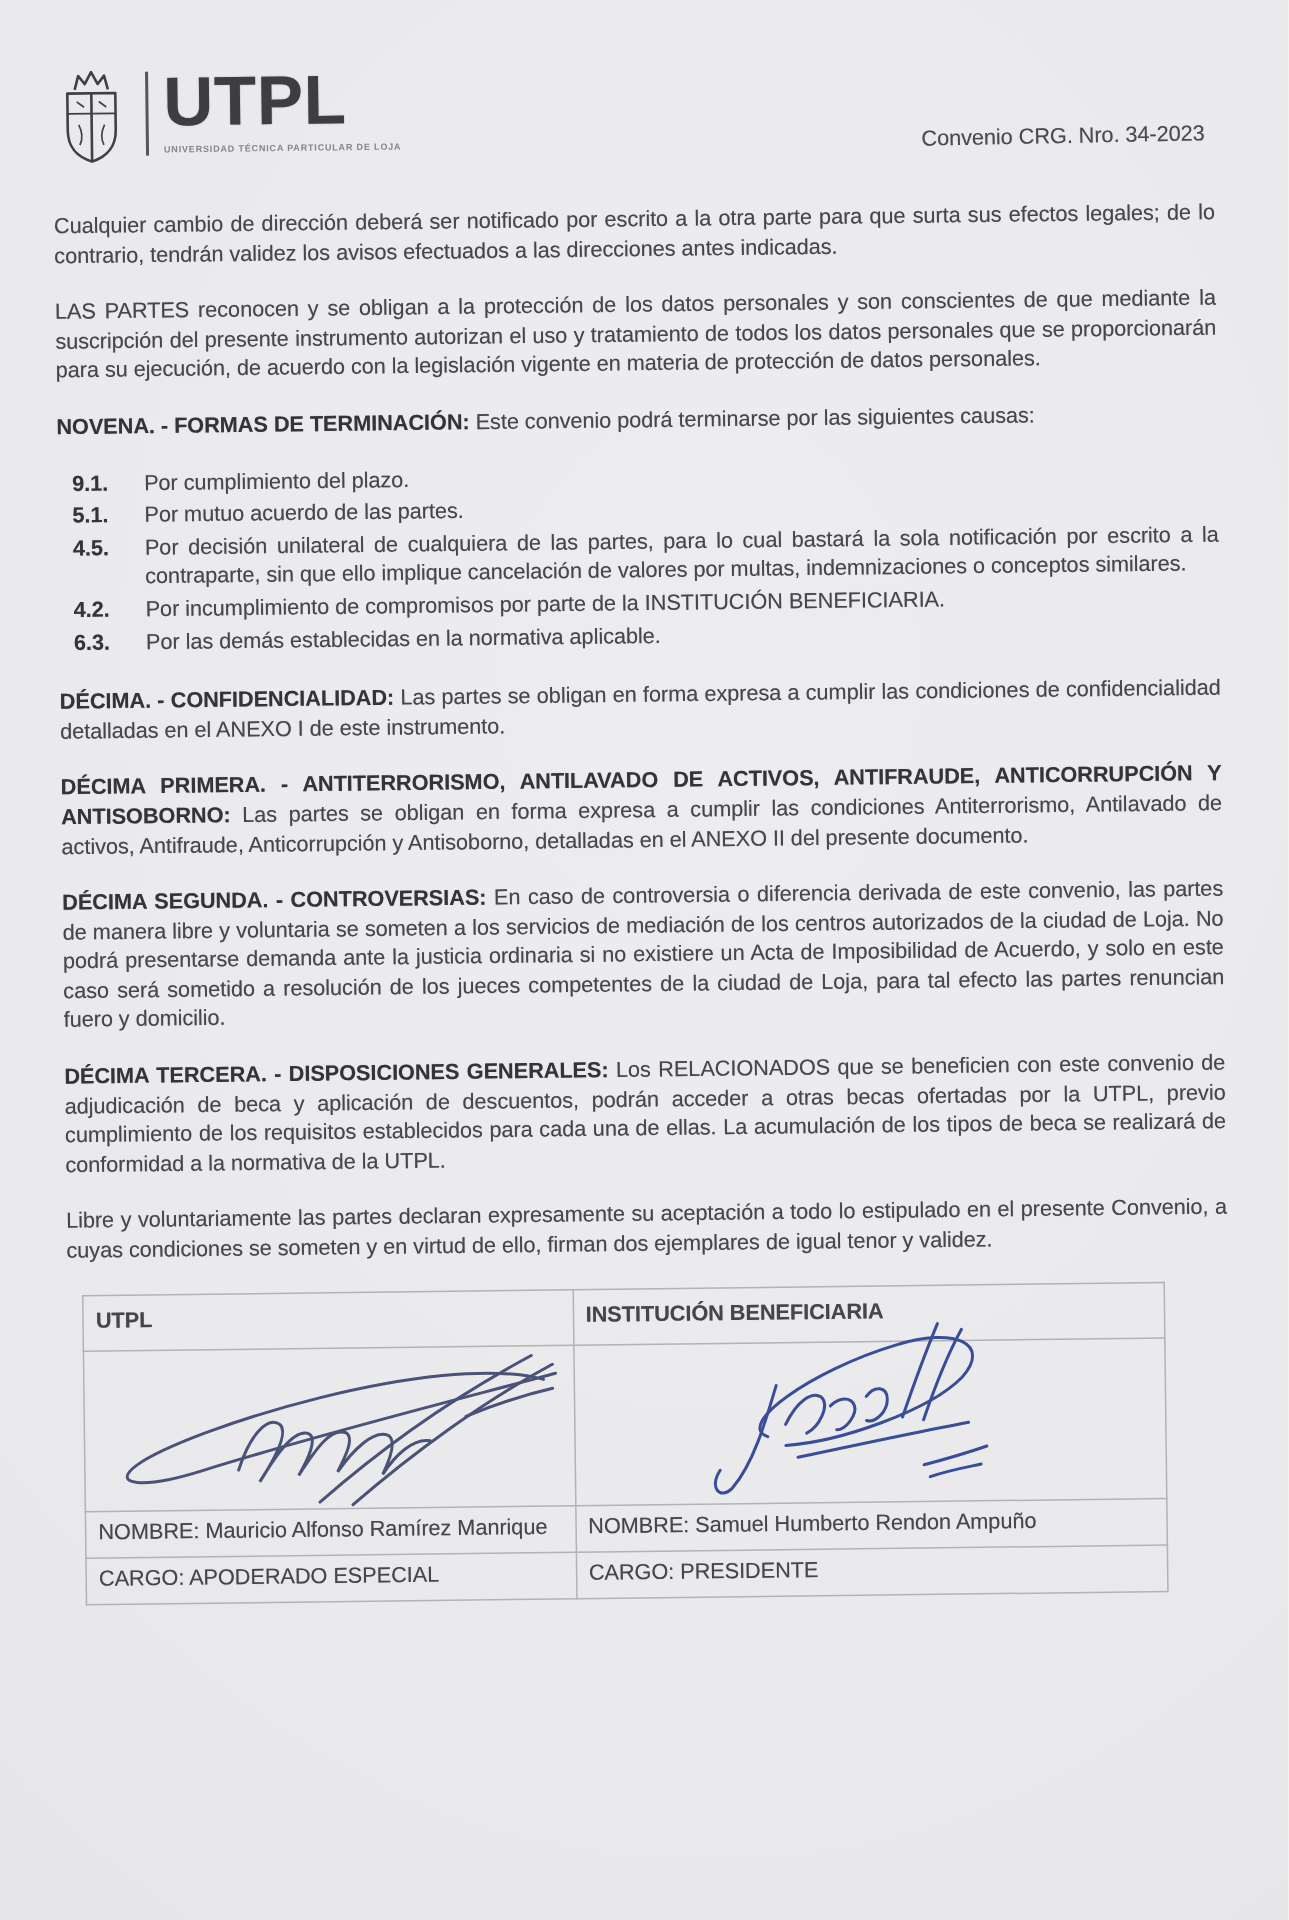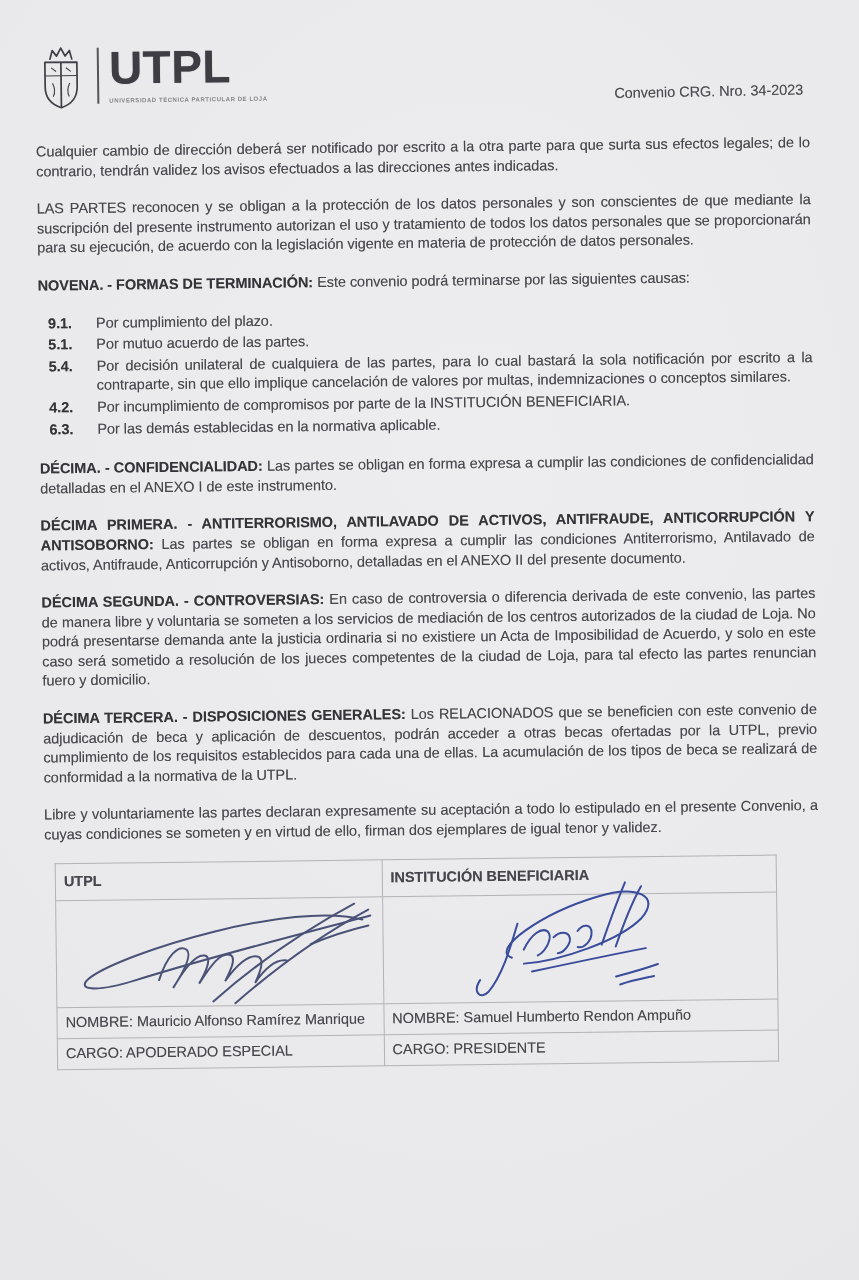--- a/index.html
+++ b/index.html
@@ -100,21 +100,21 @@
     <div class="tlist">
       <div class="titem">
         <span class="tnum">9.1.</span>
         <span class="ttext">Por cumplimiento del plazo.</span>
       </div>
       <div class="titem">
         <span class="tnum">5.1.</span>
         <span class="ttext">Por mutuo acuerdo de las partes.</span>
       </div>
       <div class="titem">
-        <span class="tnum">5.4.</span>
+        <span class="tnum">4.5.</span>
         <span class="ttext">Por decisión unilateral de cualquiera de las partes, para lo cual bastará la sola notificación por escrito a la contraparte, sin que ello implique cancelación de valores por multas, indemnizaciones o conceptos similares.</span>
       </div>
       <div class="titem">
         <span class="tnum">4.2.</span>
         <span class="ttext">Por incumplimiento de compromisos por parte de la INSTITUCIÓN BENEFICIARIA.</span>
       </div>
       <div class="titem">
         <span class="tnum">6.3.</span>
         <span class="ttext">Por las demás establecidas en la normativa aplicable.</span>
       </div>

